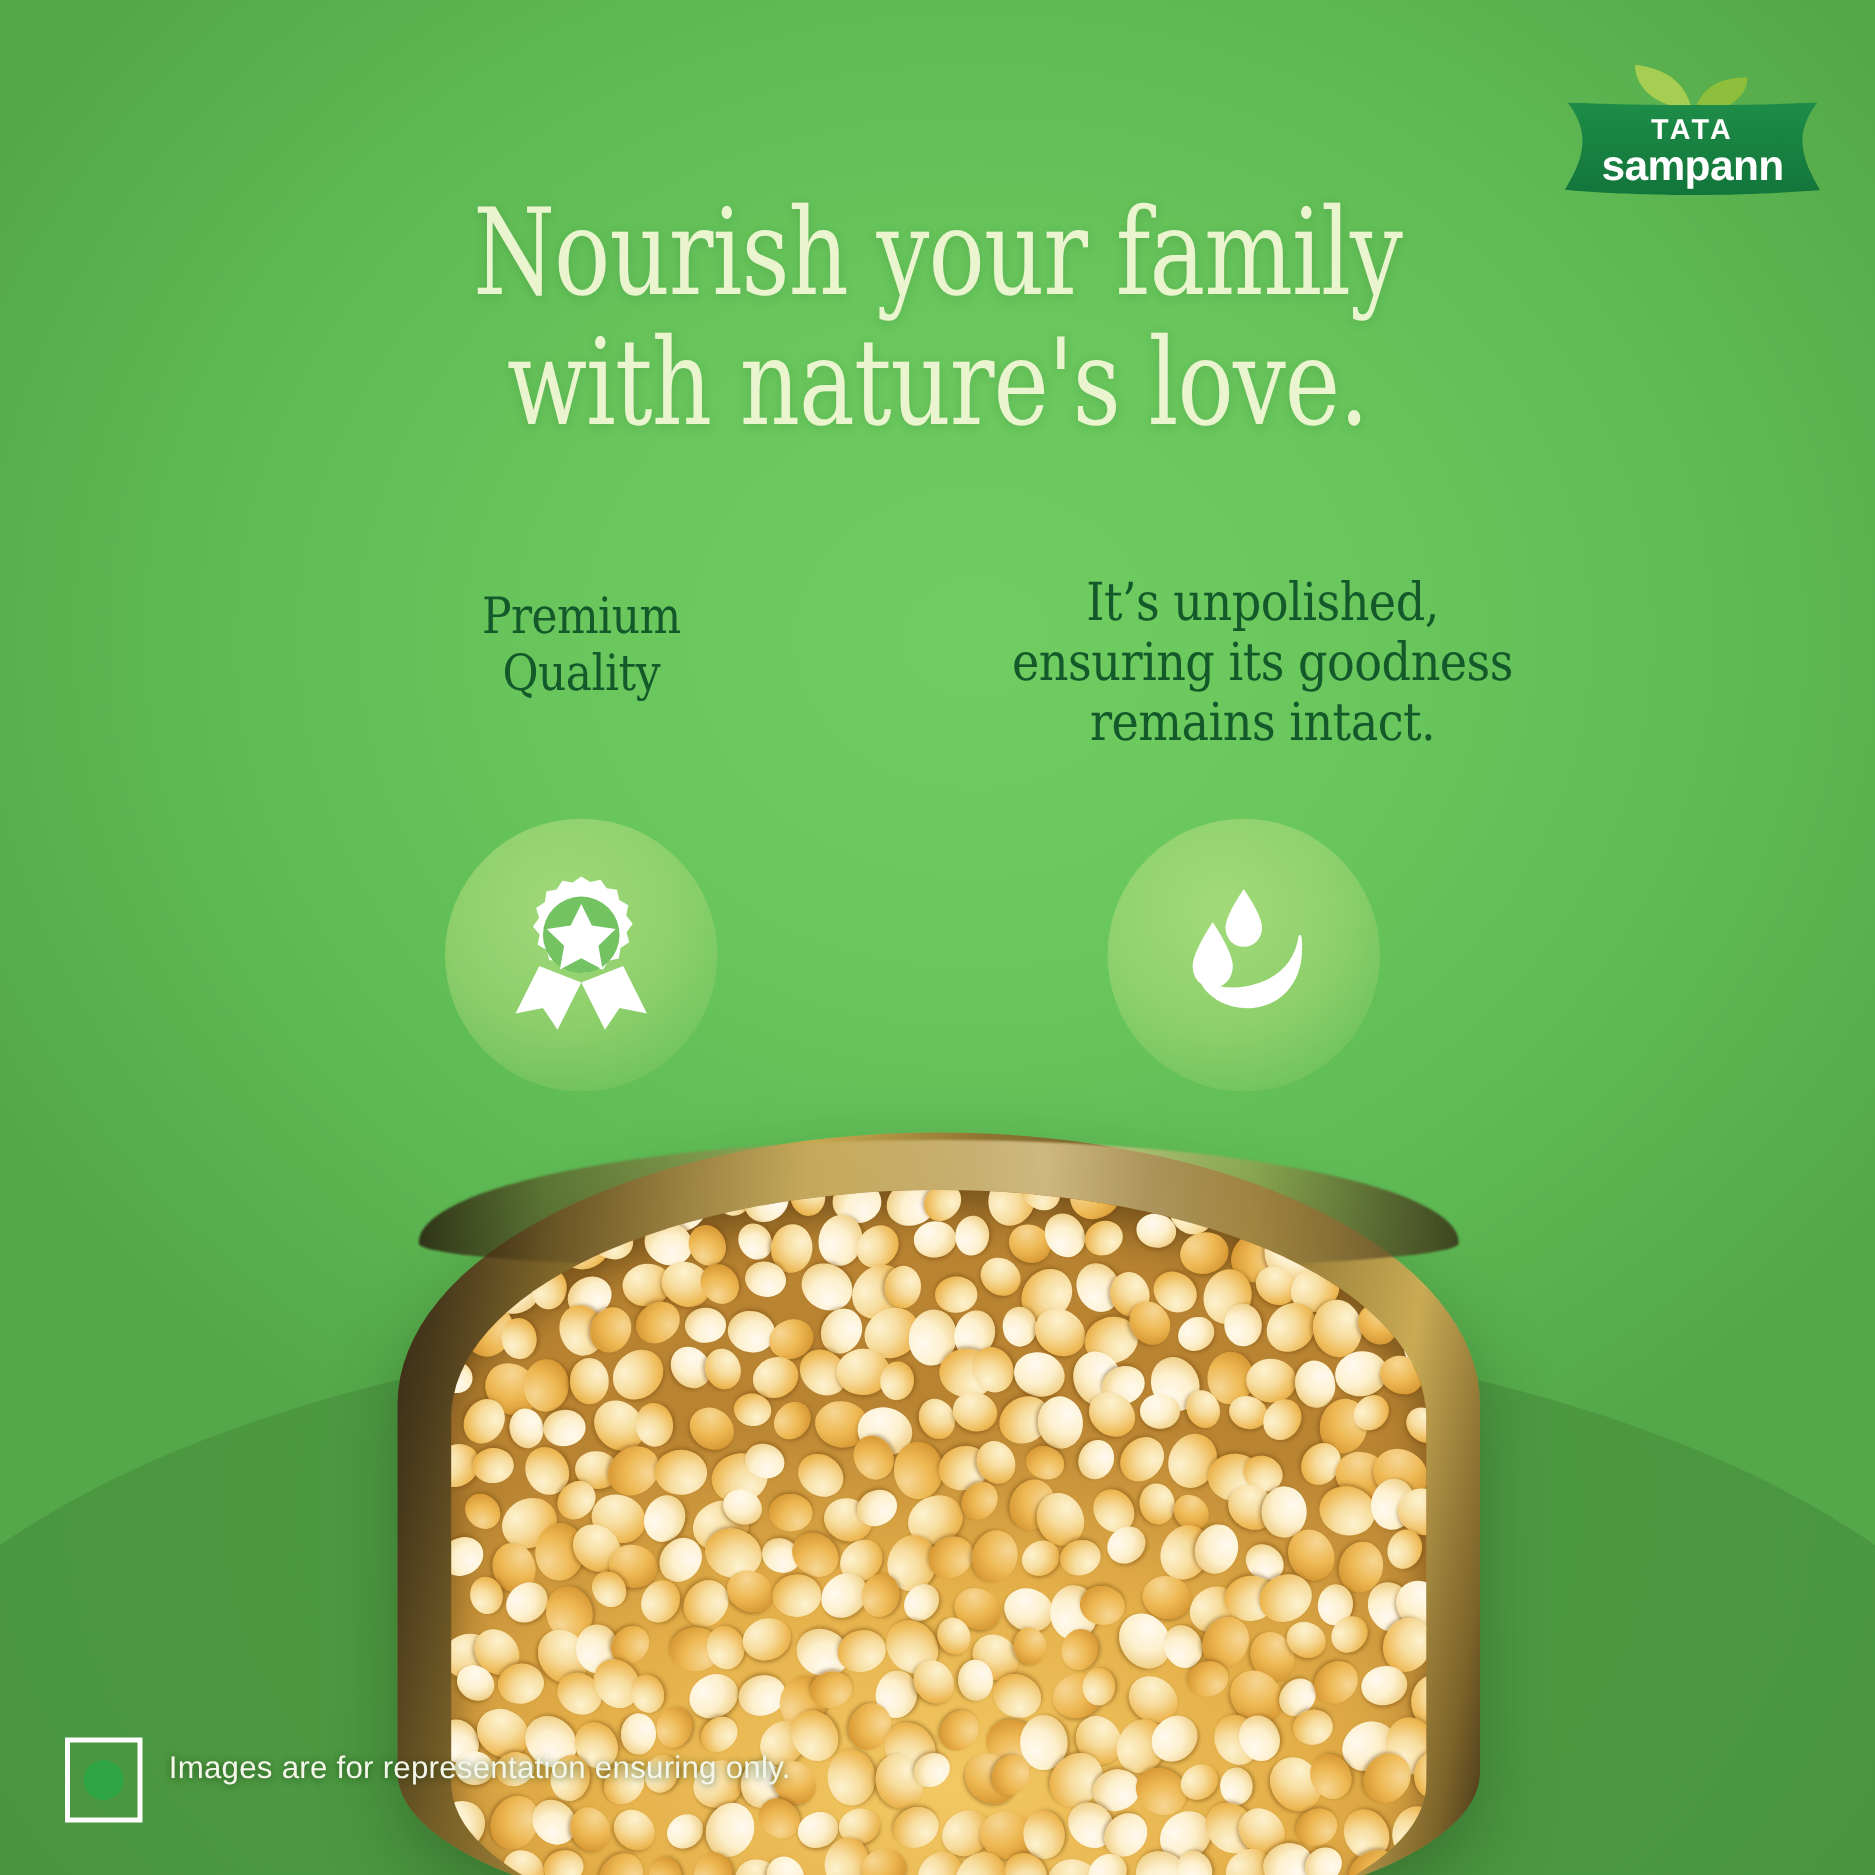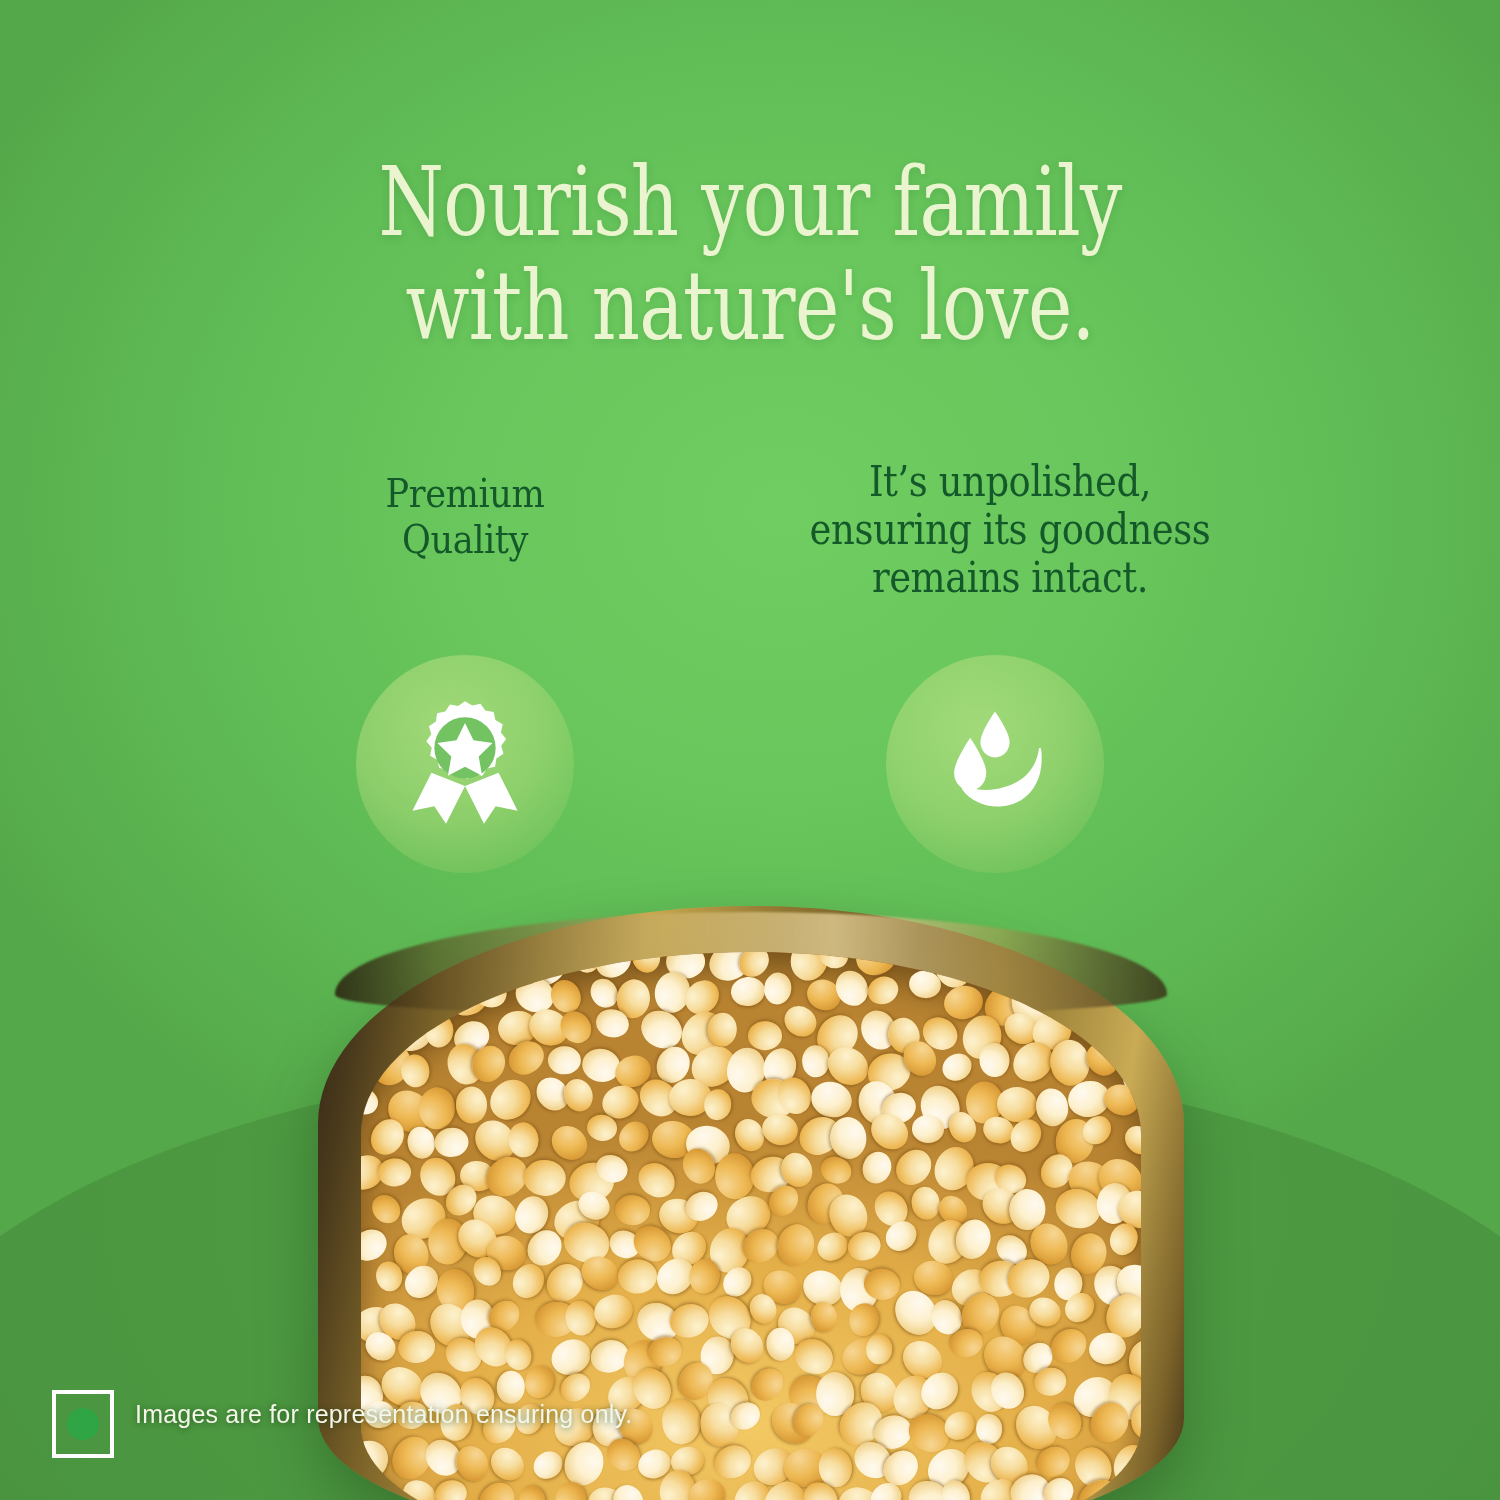--- a/index.html
+++ b/index.html
@@ -162,20 +162,29 @@
     text-shadow:0 1px 6px rgba(20,60,15,0.65);
   }
 </style>
 </head>
 <body>
 
 <div id="ad">
 
   <div class="stage"></div>
 
+  <div class="logo-wrap">
+    <svg class="logo-sprout" viewBox="0 0 100 46">
+      <path d="M48 46 C45 30 36 18 20 12 C12 9 4 8 2 8 C2 20 10 32 24 38 C33 42 43 45 48 46 Z" fill="#A6CE52"></path>
+      <path d="M50 46 C52 34 60 24 74 20 C82 18 90 18 92 18 C92 28 85 38 72 42 C63 45 54 46 50 46 Z" fill="#8DBE3C"></path>
+    </svg>
+    <div class="logo-badge"></div>
+    <div class="logo-tata">TATA</div>
+    <div class="logo-sampann">sampann</div>
+  </div>
 
   <div class="headline">
     <span class="ln">Nourish your family</span>
     <span class="ln">with nature's love.</span>
   </div>
 
   <div class="features">
 
     <div class="feat feat-left">
       <div class="feat-text">

